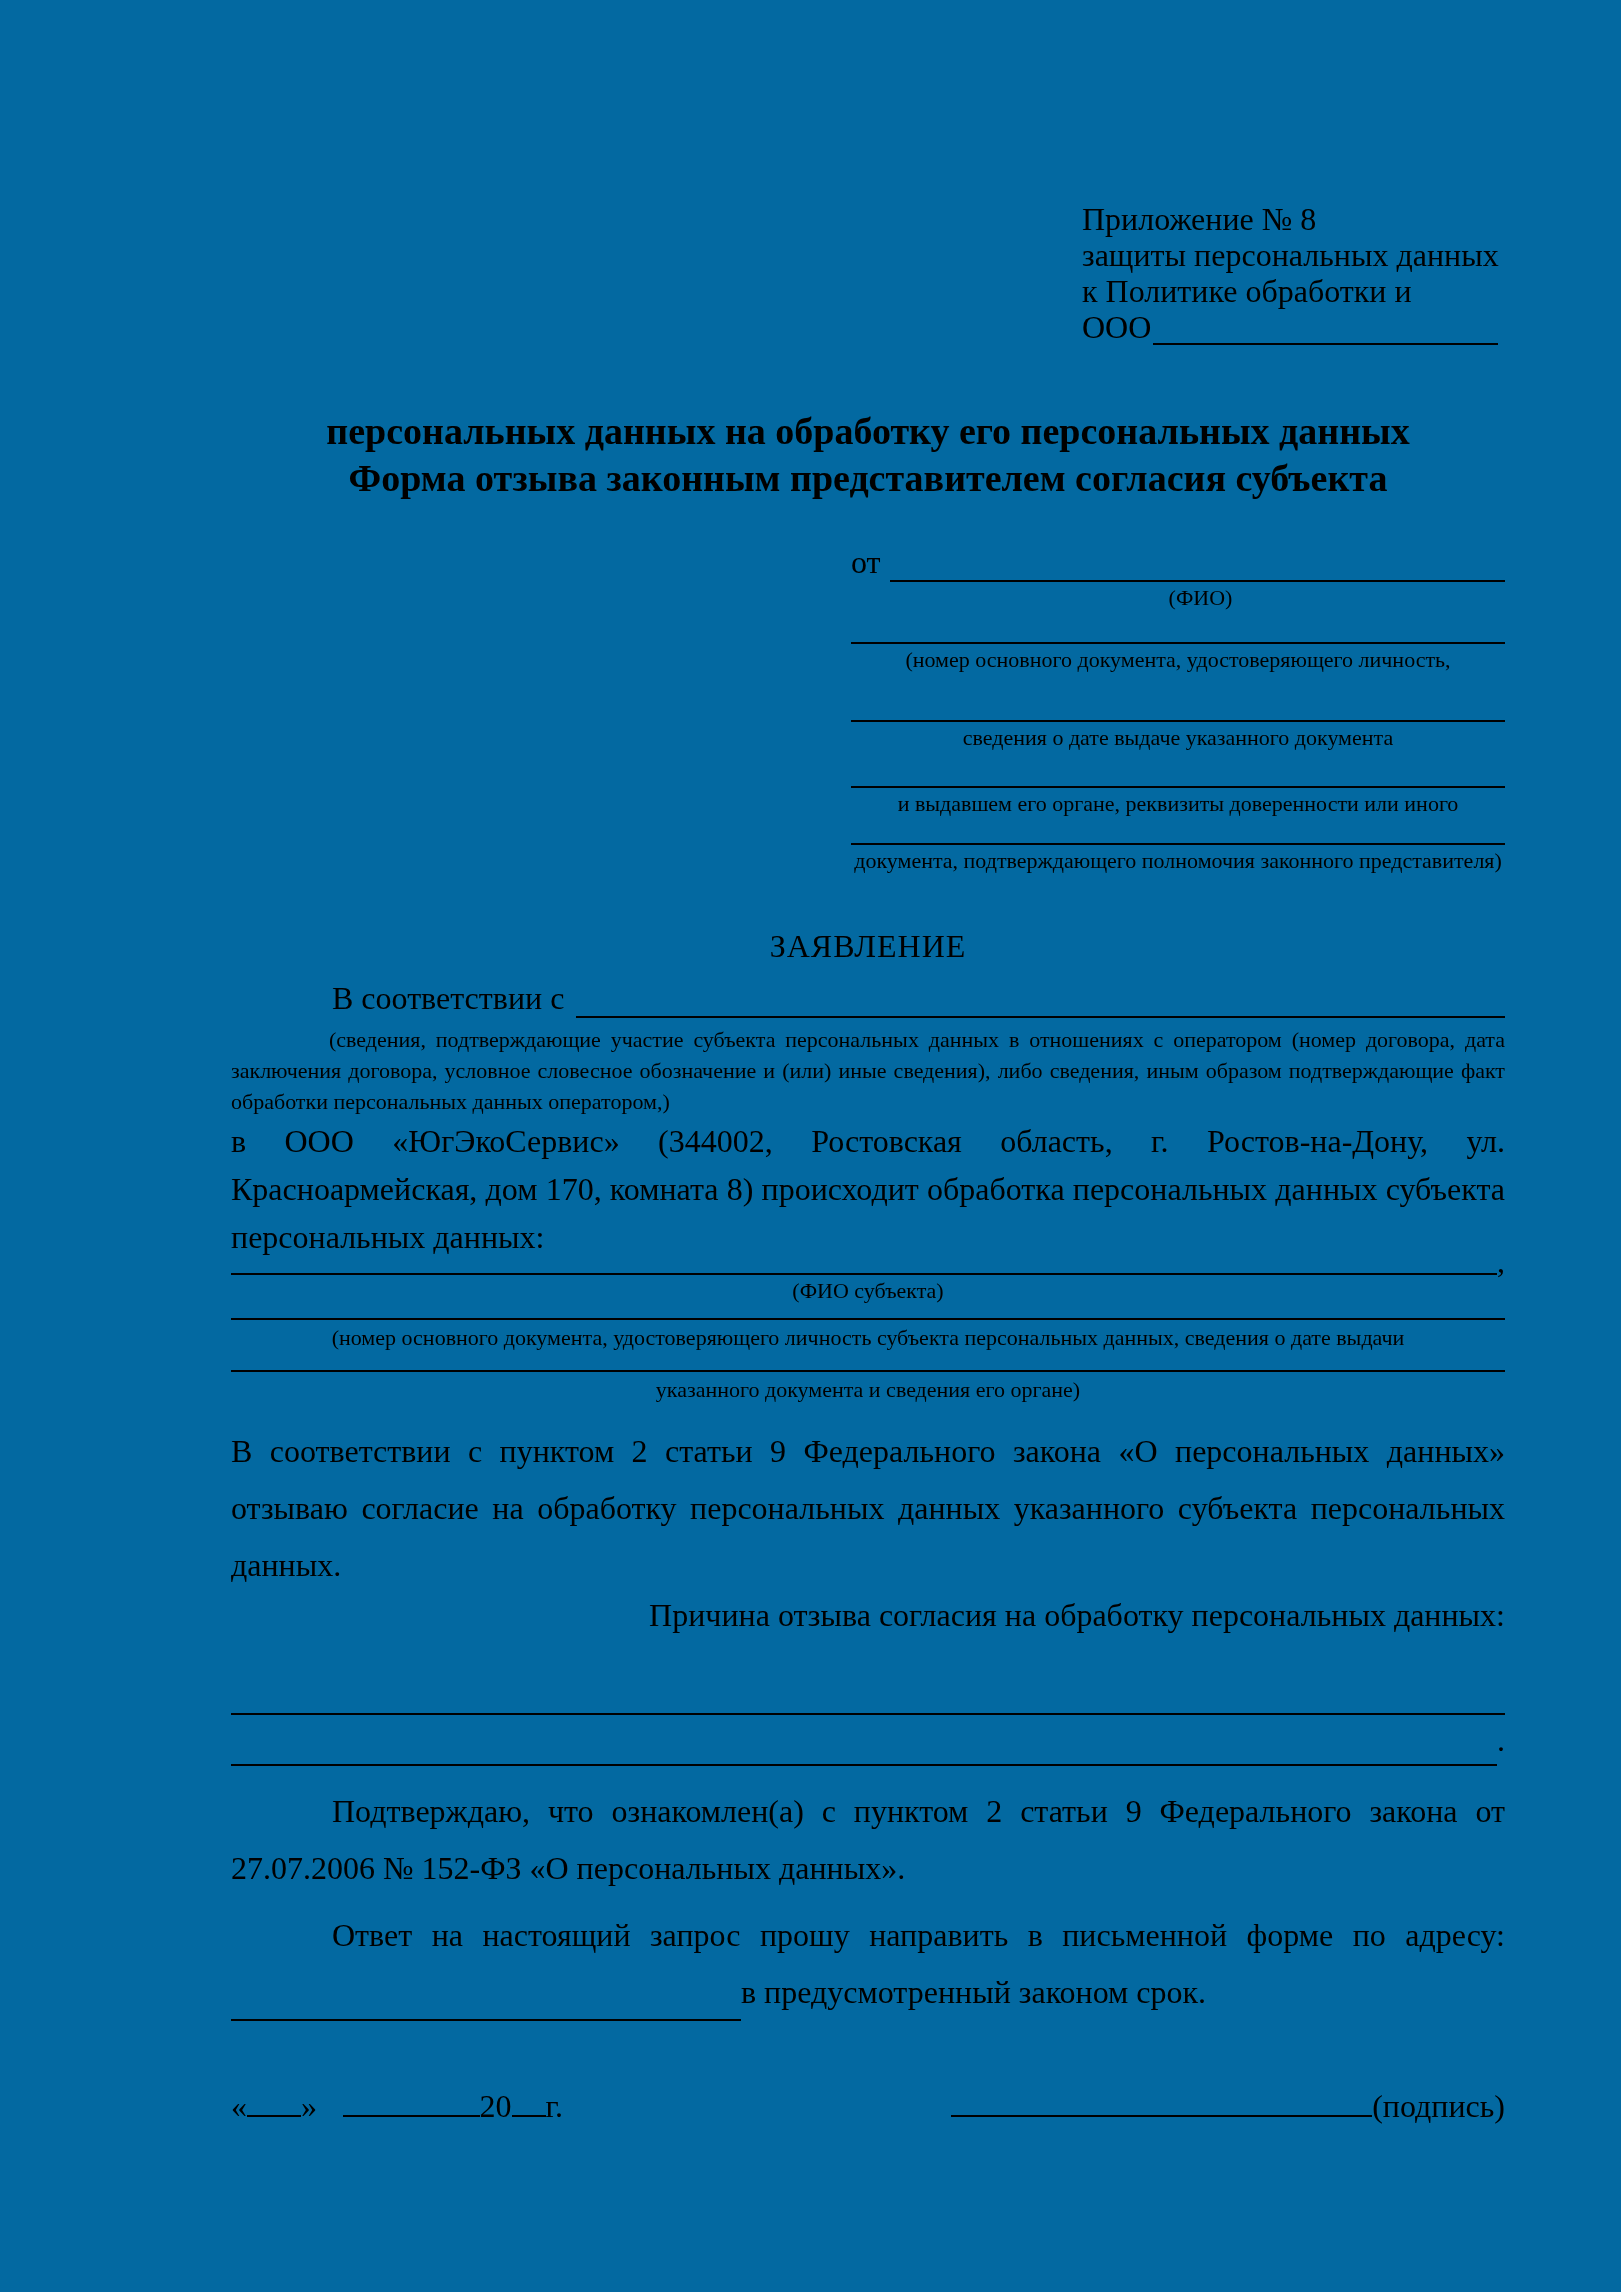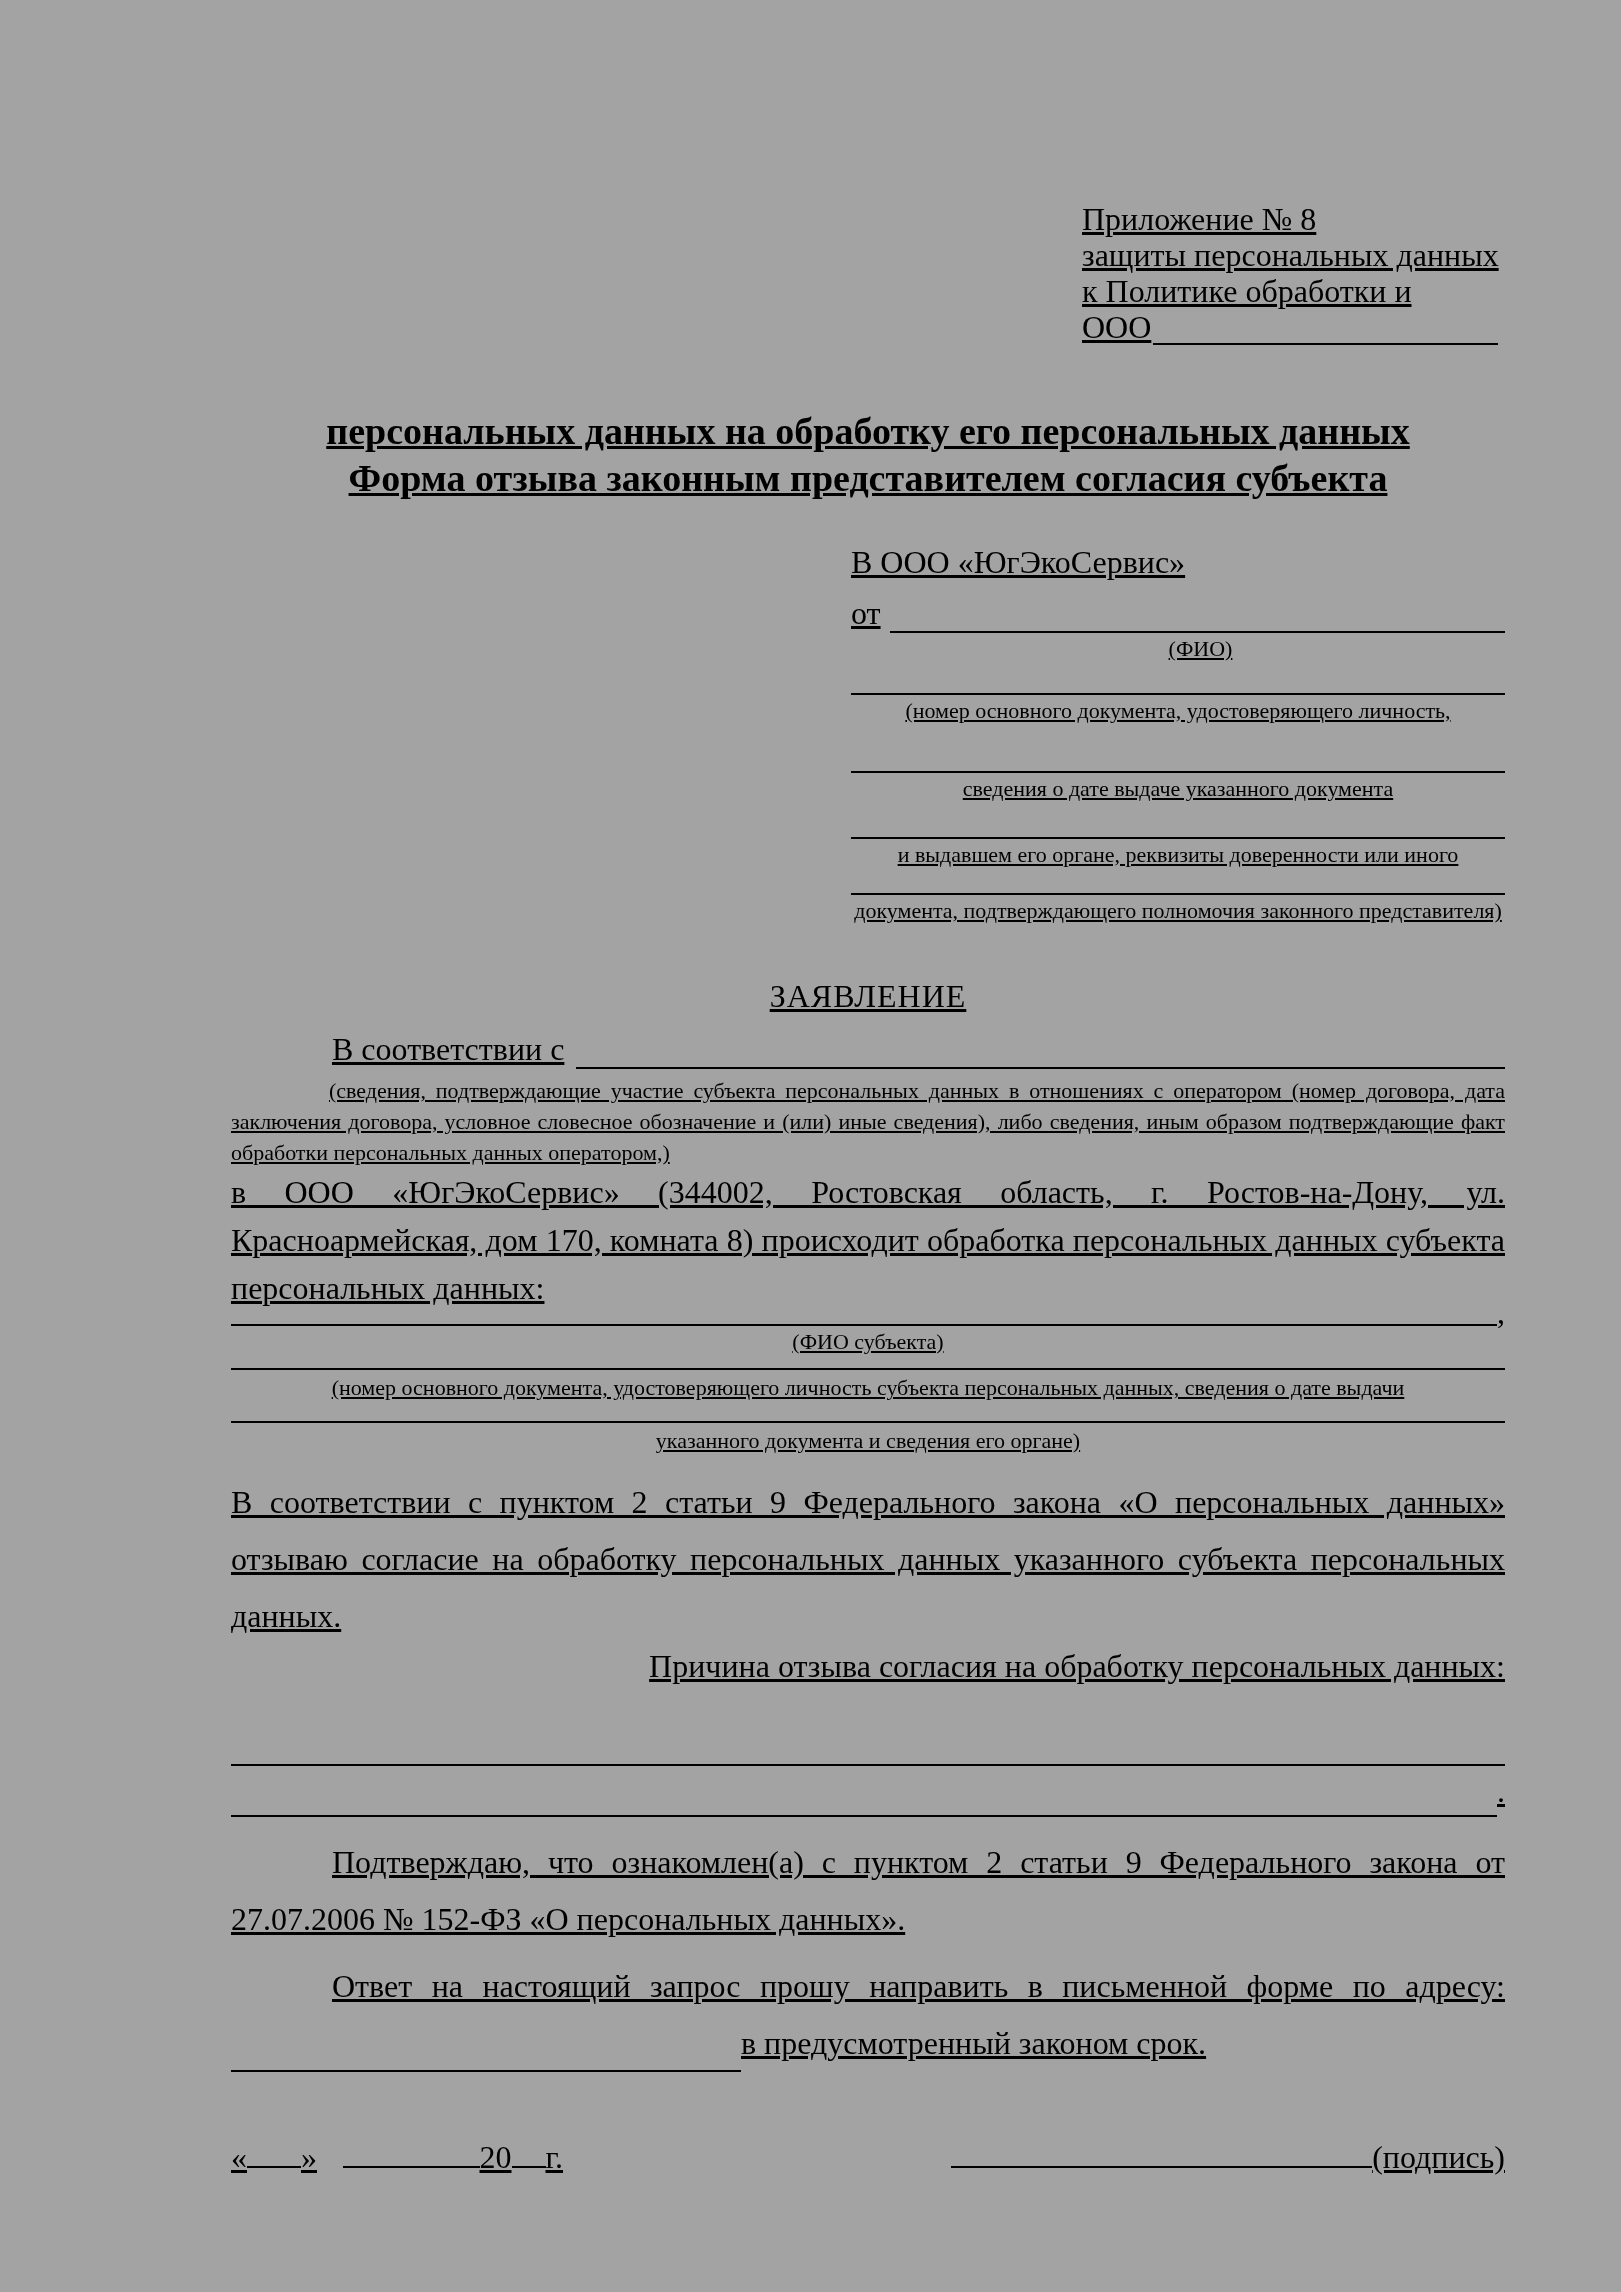--- a/index.html
+++ b/index.html
@@ -1,26 +1,25 @@
 <!DOCTYPE html>
 <html lang="ru"><head>
 <meta charset="utf-8">
 <style>
   html,body{margin:0;padding:0;background:#ffffff;}
   .page{
     position:relative;
     width:1621px;height:2293px;
     box-sizing:border-box;
     padding:0 116px 0 231px;
-    background:#a3a3a3;
+    background:#0369a1;
     color:#000000;
     font-family:"Liberation Serif","DejaVu Serif",serif;
     font-size:32px;
     overflow:hidden;
-    text-decoration:underline;
   }
   
   .row{display:flex;align-items:flex-end;}
   .grow{flex:1 1 auto;}
   .bl{display:inline-block;border-bottom:2.9px solid #000;height:1em;vertical-align:baseline;}
   .ruled{border-bottom:2.9px solid #000;}
   .cap{font-size:22px;line-height:31px;}
   .center{text-align:center;}
   .justify{text-align:justify;}
   .indent{padding-left:101px;}
@@ -107,21 +106,20 @@
       <span class="bl org-blank"></span>
     </div>
   </div>
 
   <div class="title">
     <div>персональных данных на обработку его персональных данных</div>
     <div>Форма отзыва законным представителем согласия субъекта</div>
   </div>
 
   <div class="addr-block">
-    <div>В ООО «ЮгЭкоСервис»</div>
     <div class="row from-row">
       <span class="from-label">от</span>
       <span class="bl grow" style="height:27.4px;"></span>
     </div>
     <div class="cap center fio-cap">(ФИО)</div>
 
     <div class="ruled pair-line pl-1"></div>
     <div class="cap center">(номер основного документа, удостоверяющего личность,</div>
 
     <div class="ruled pair-line pl-2"></div>

